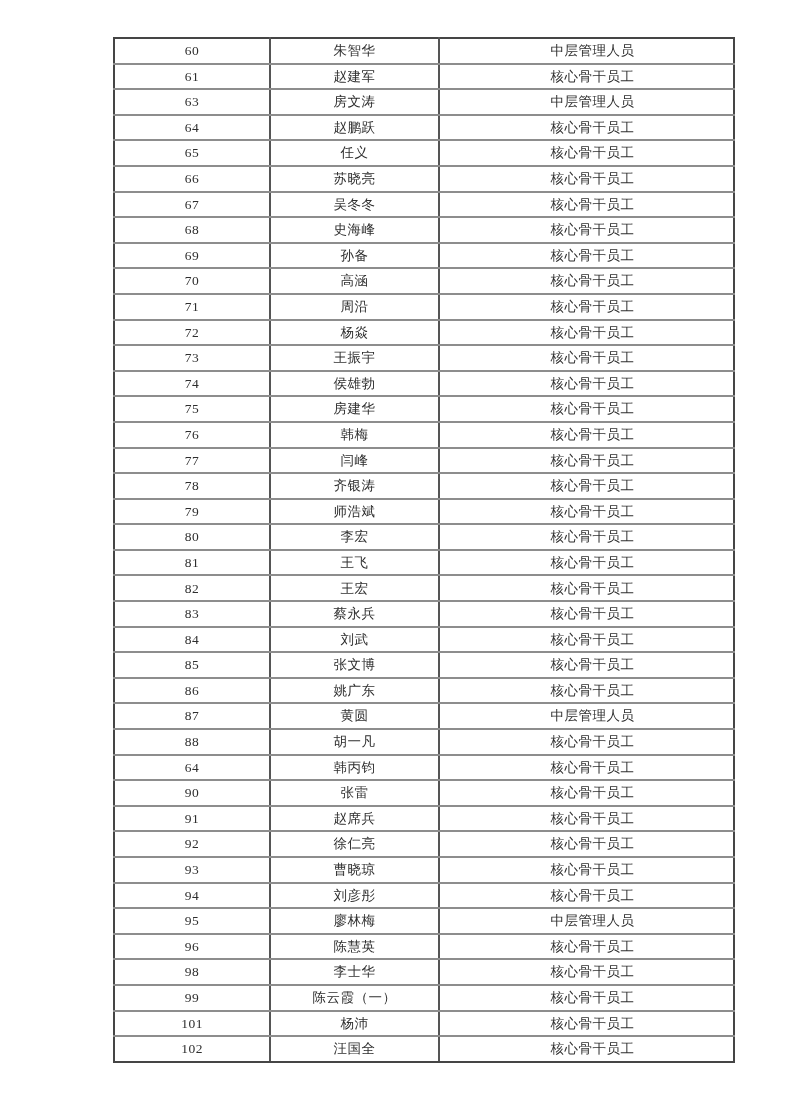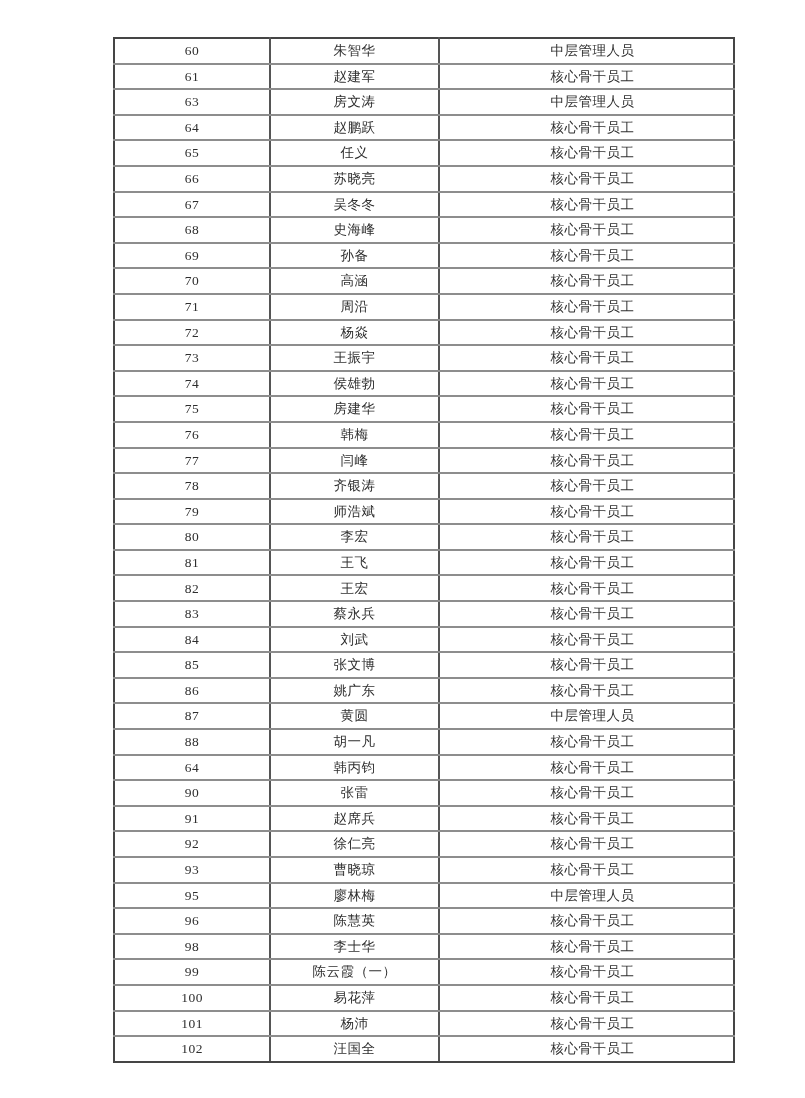--- a/index.html
+++ b/index.html
@@ -220,42 +220,42 @@
           <td class="serial">92</td>
           <td class="name">徐仁亮</td>
           <td class="category">核心骨干员工</td>
         </tr>
         <tr>
           <td class="serial">93</td>
           <td class="name">曹晓琼</td>
           <td class="category">核心骨干员工</td>
         </tr>
         <tr>
+          <td class="serial">94</td>
+          <td class="name">刘彦彤</td>
+          <td class="category">核心骨干员工</td>
+        </tr>
+        <tr>
           <td class="serial">95</td>
           <td class="name">廖林梅</td>
           <td class="category">中层管理人员</td>
         </tr>
         <tr>
           <td class="serial">96</td>
           <td class="name">陈慧英</td>
           <td class="category">核心骨干员工</td>
         </tr>
         <tr>
           <td class="serial">98</td>
           <td class="name">李士华</td>
           <td class="category">核心骨干员工</td>
         </tr>
         <tr>
           <td class="serial">99</td>
           <td class="name">陈云霞（一）</td>
-          <td class="category">核心骨干员工</td>
-        </tr>
-        <tr>
-          <td class="serial">100</td>
-          <td class="name">易花萍</td>
           <td class="category">核心骨干员工</td>
         </tr>
         <tr>
           <td class="serial">101</td>
           <td class="name">杨沛</td>
           <td class="category">核心骨干员工</td>
         </tr>
         <tr>
           <td class="serial">102</td>
           <td class="name">汪国全</td>

